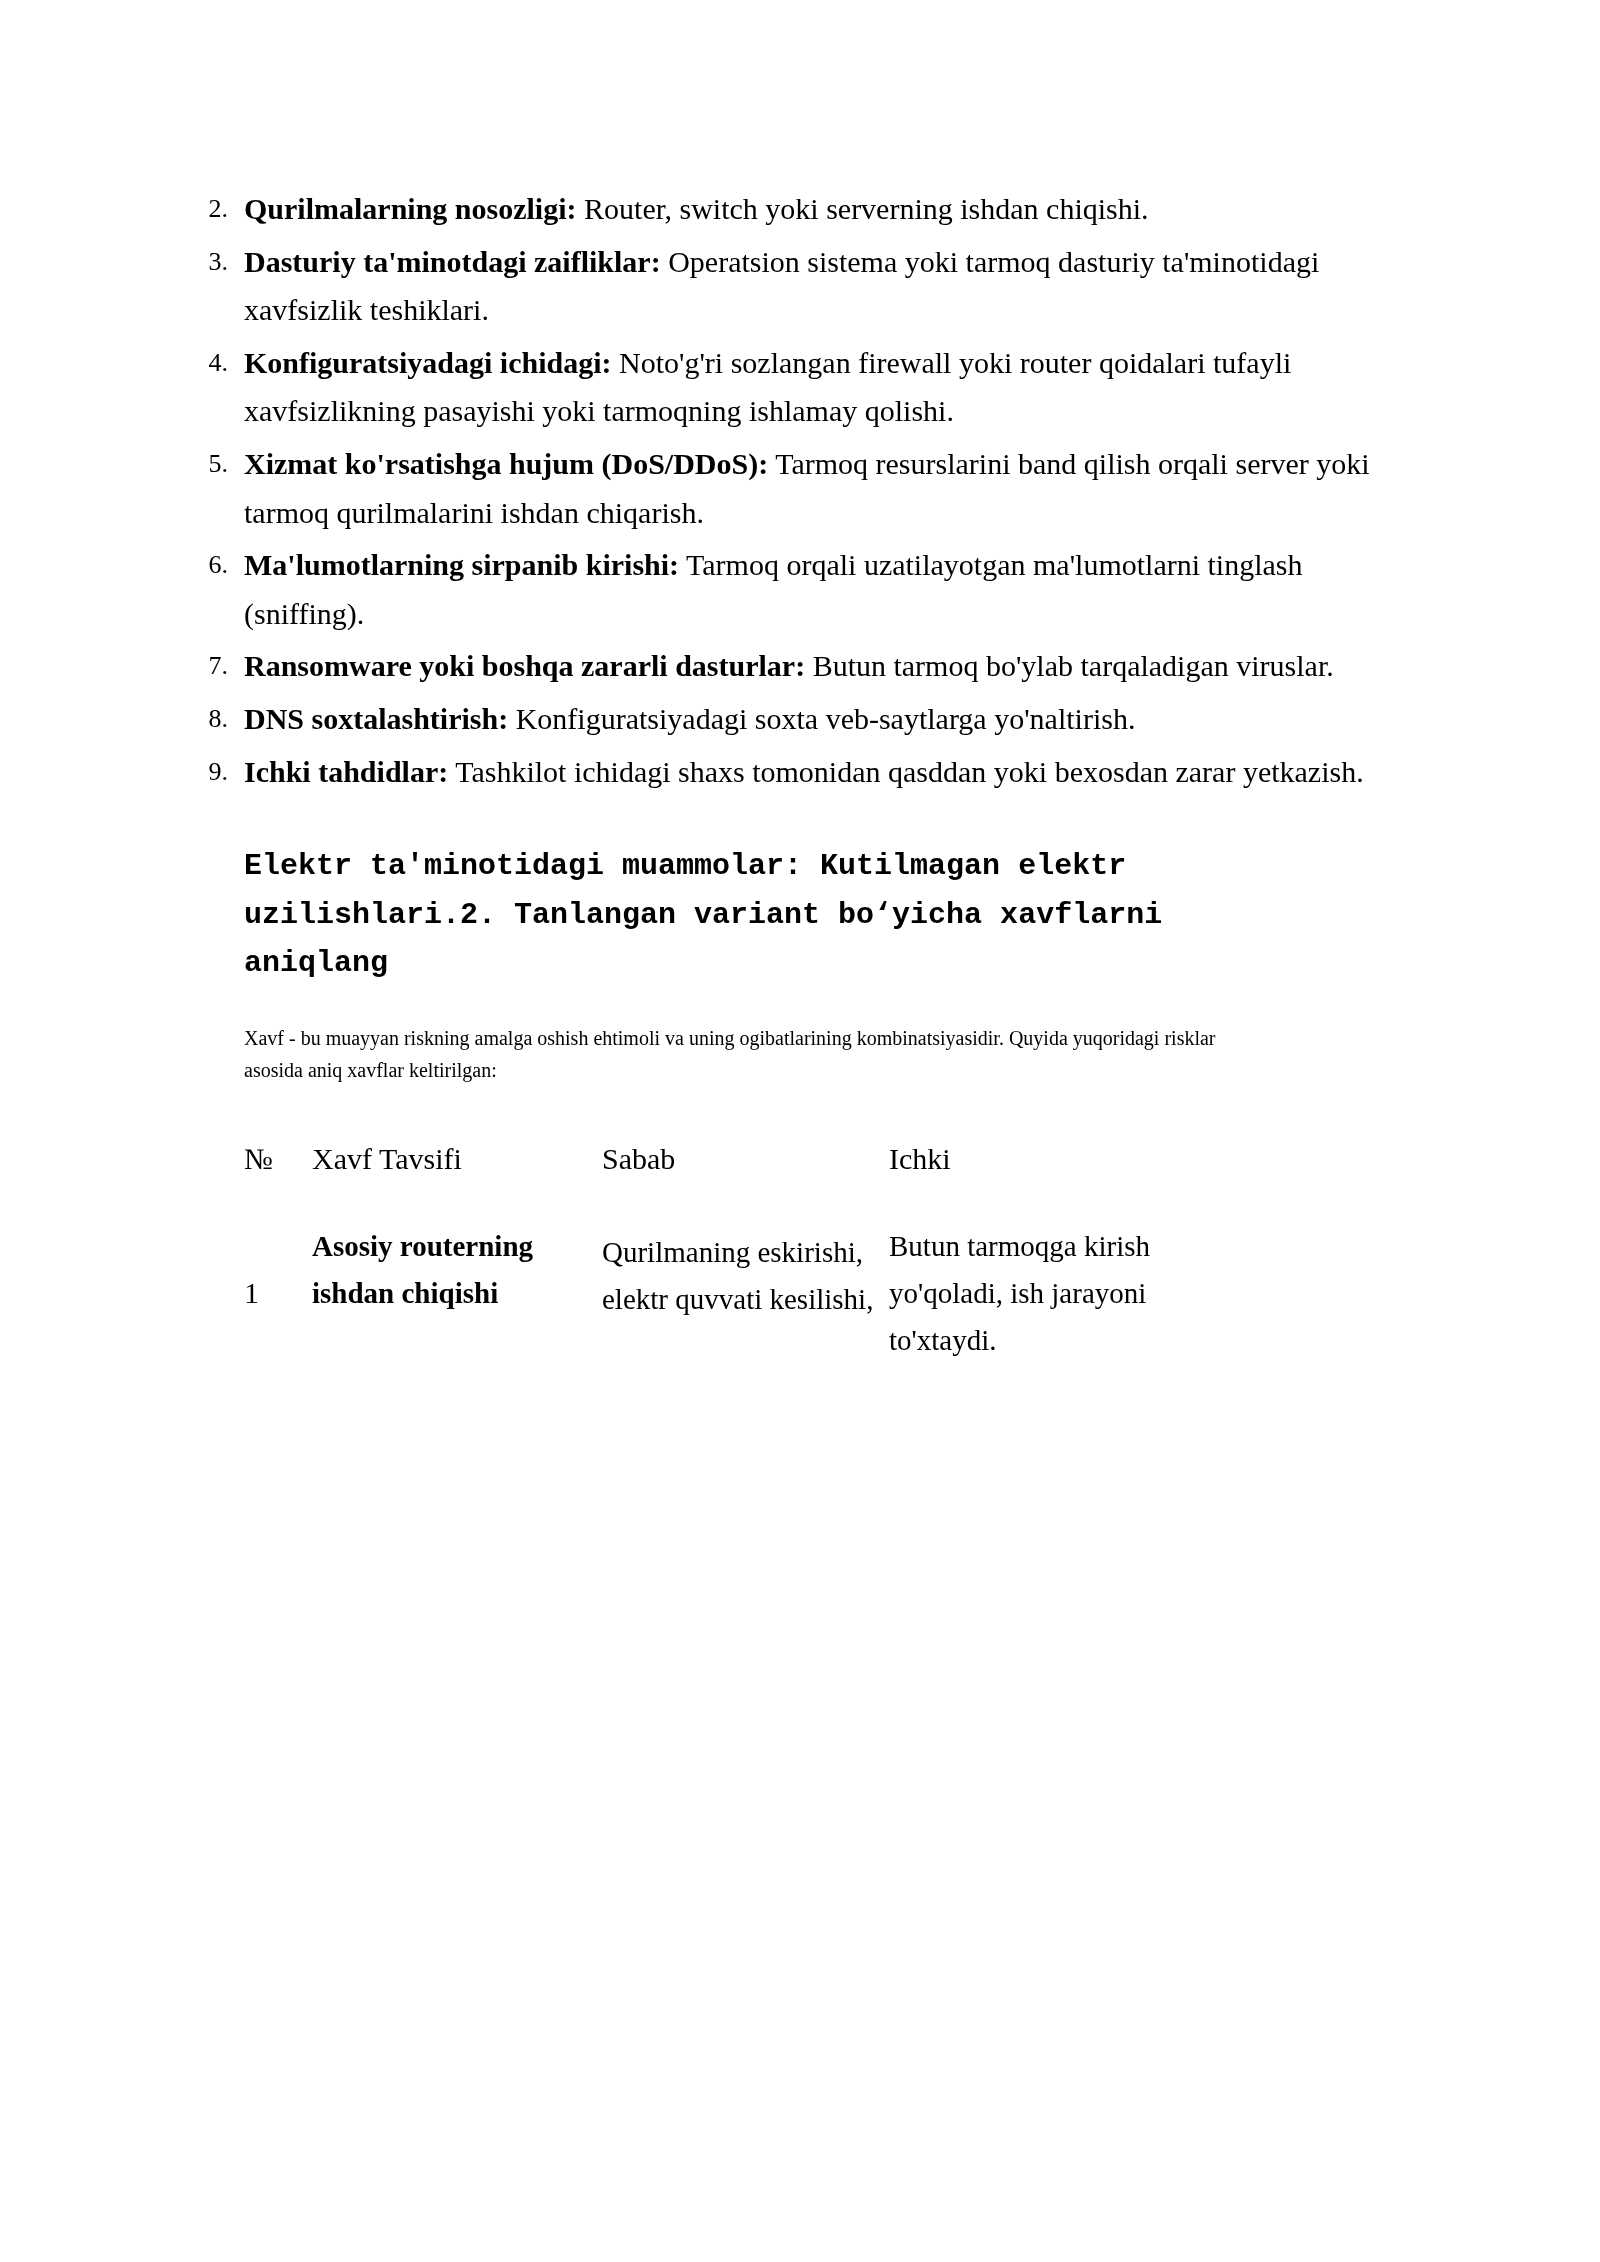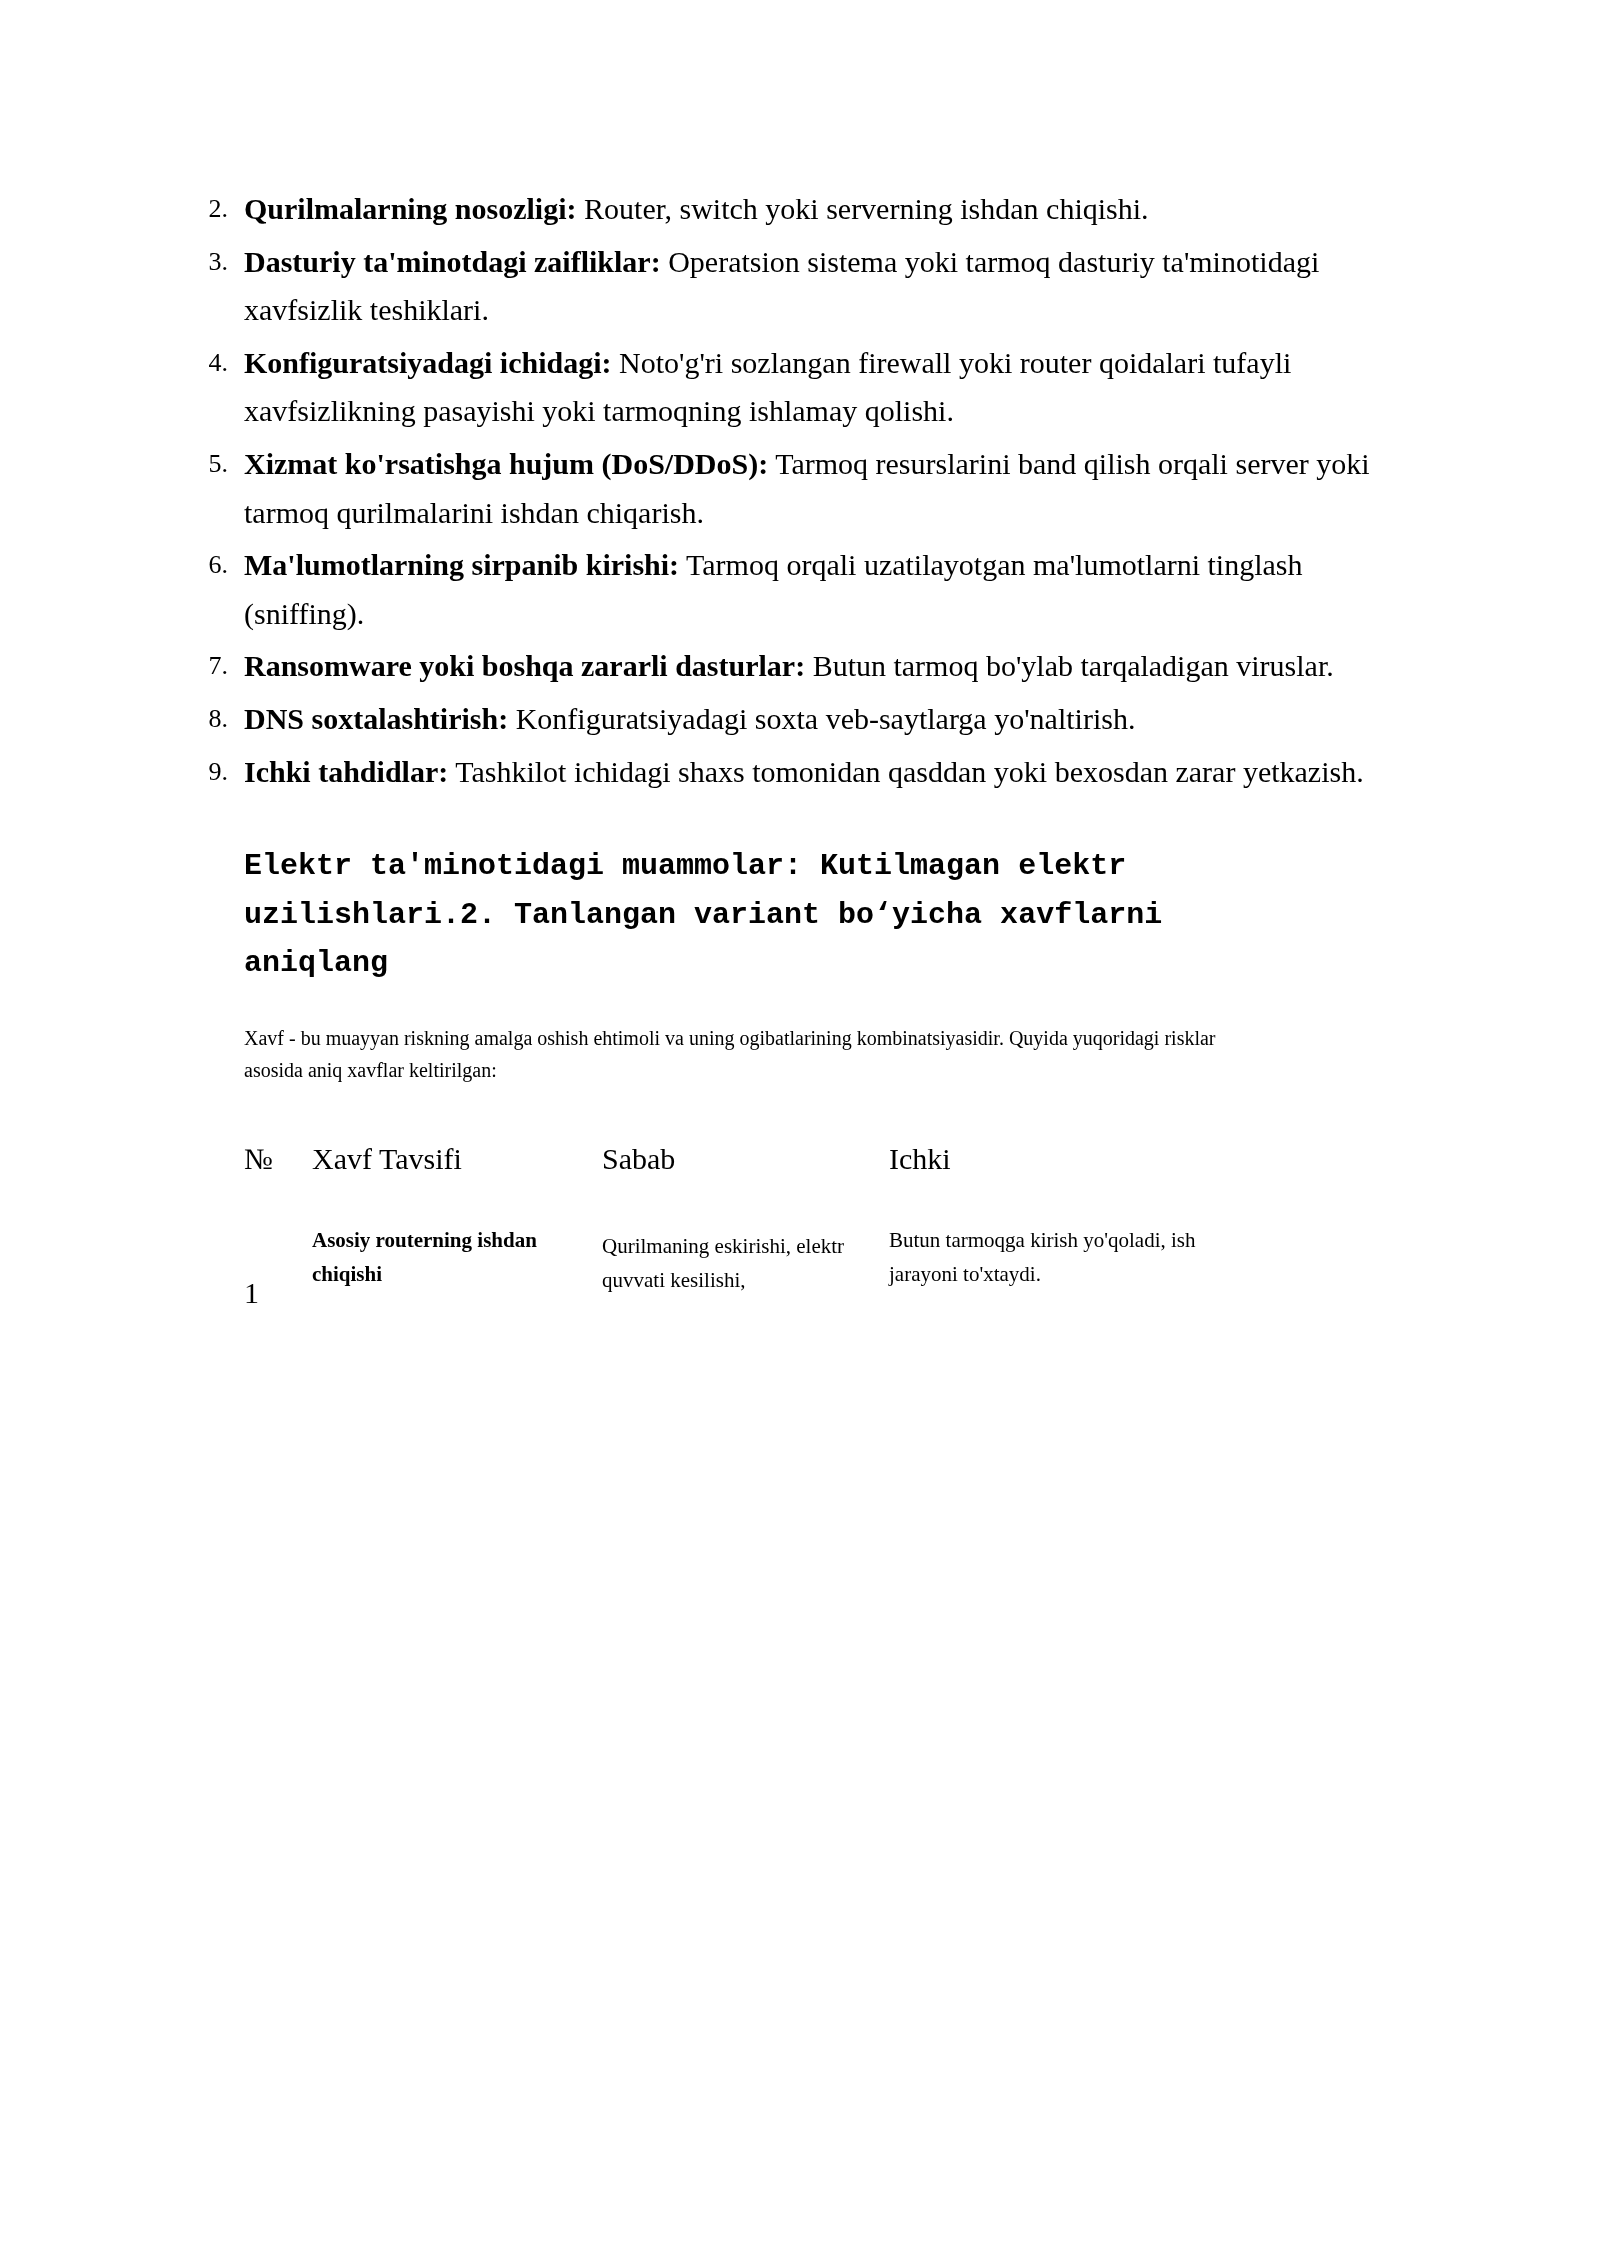--- a/index.html
+++ b/index.html
@@ -101,21 +101,21 @@
   table.risk-table col.c-desc { width: 290px; }
   table.risk-table col.c-cause { width: 287px; }
   table.risk-table col.c-effect { width: 365px; }
 
   table.risk-table thead th {
     font-size: 30px;
     line-height: 1.6;
     padding-bottom: 40px;
   }
   table.risk-table tbody td {
-    font-size: 21px;
+    font-size: 29px;
     line-height: 1.62;
     padding-bottom: 14px;
   }
   table.risk-table tbody td.num {
     font-size: 30px;
     padding-top: 46px;
   }
   table.risk-table tbody td.desc {
     font-weight: bold;
   }

